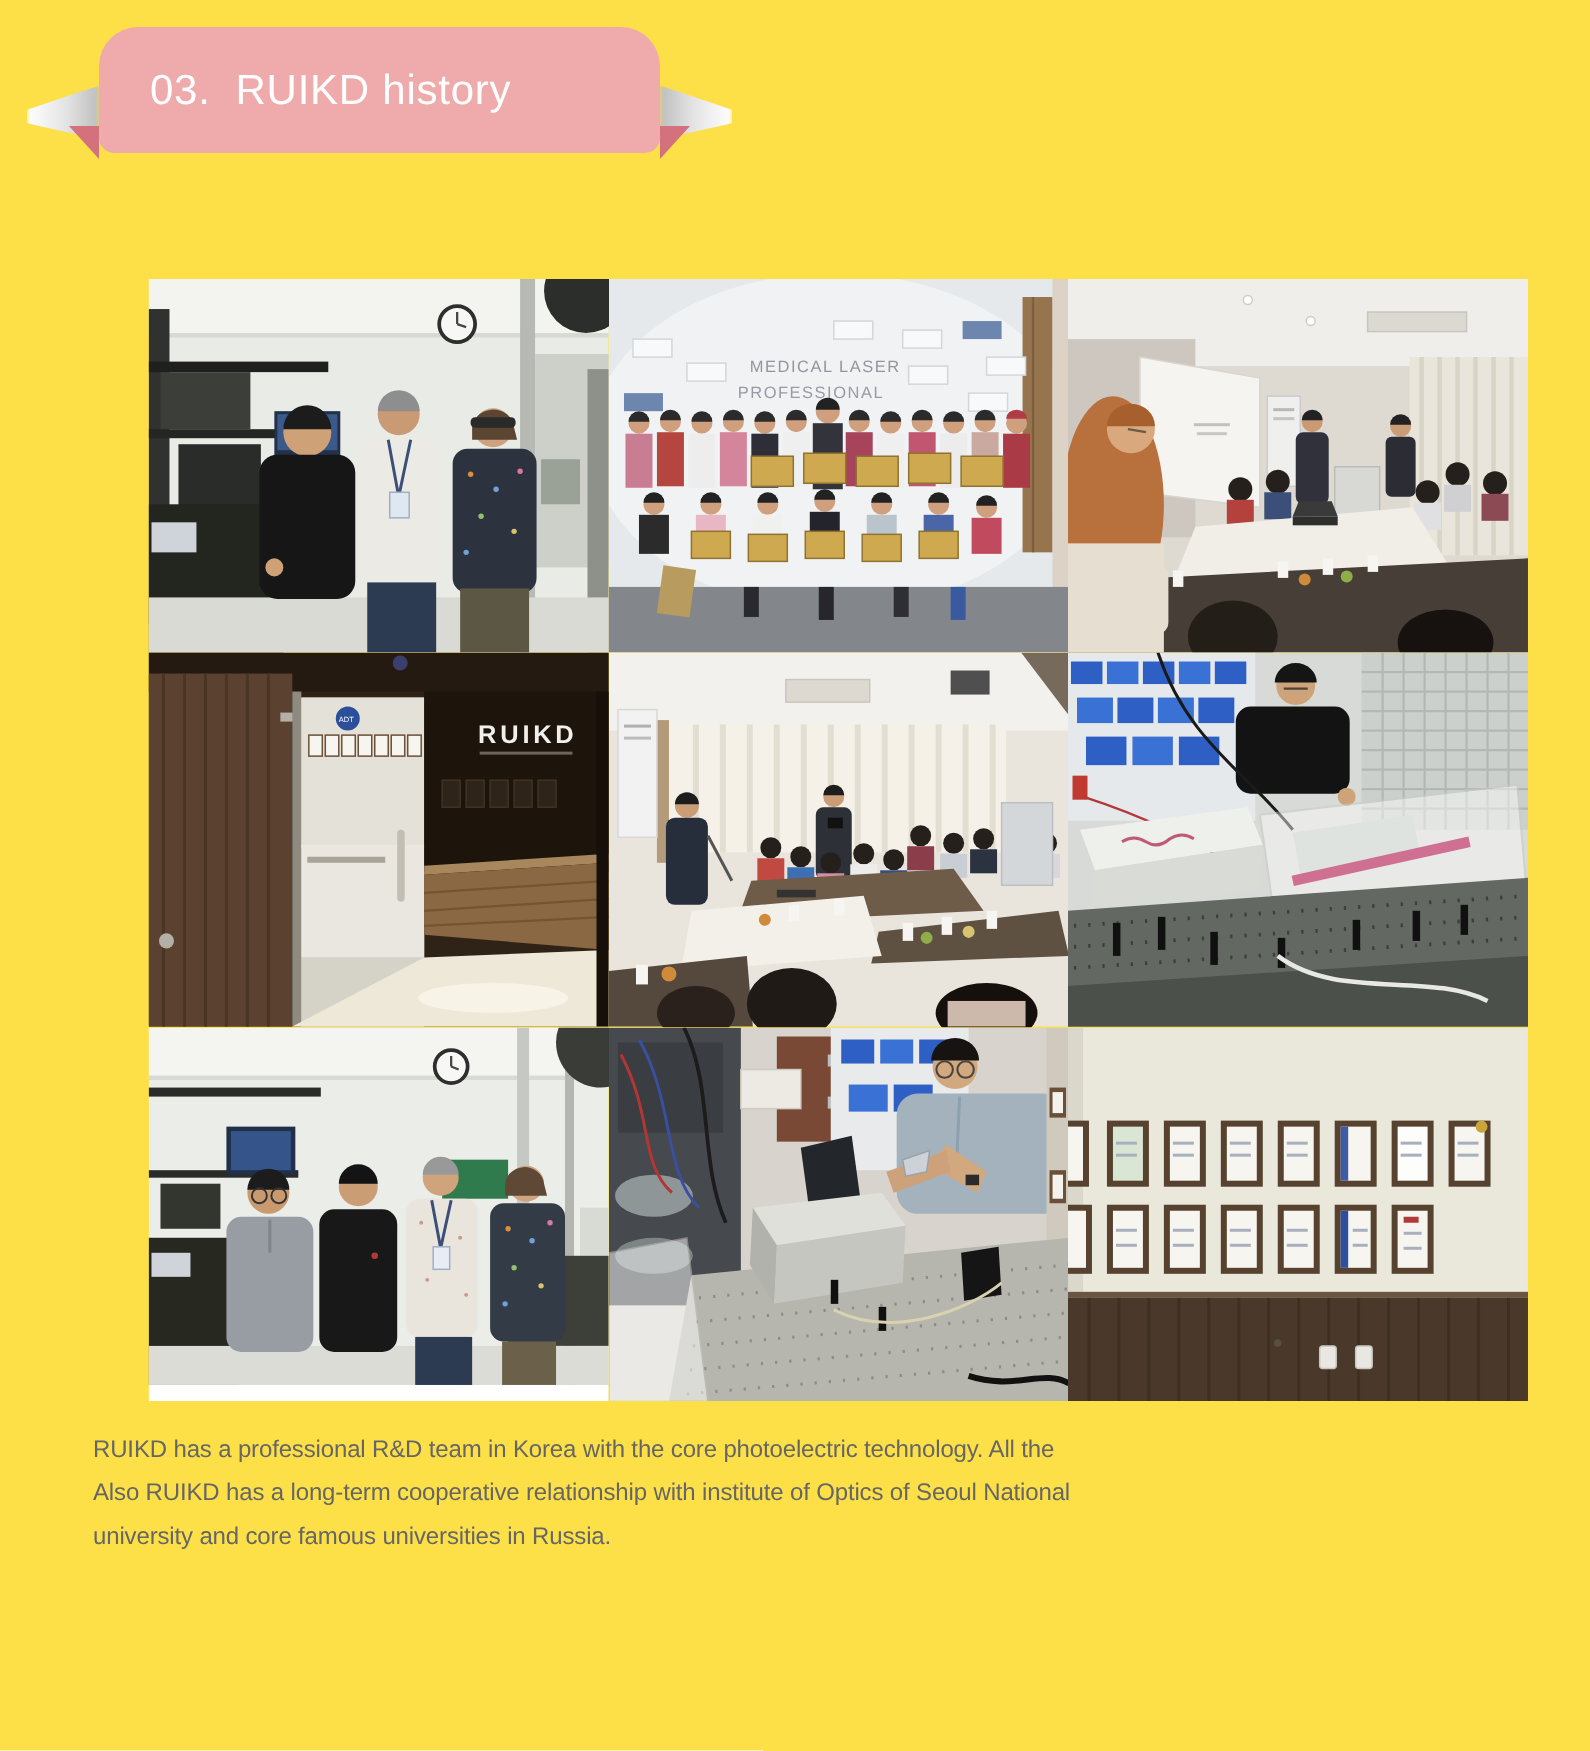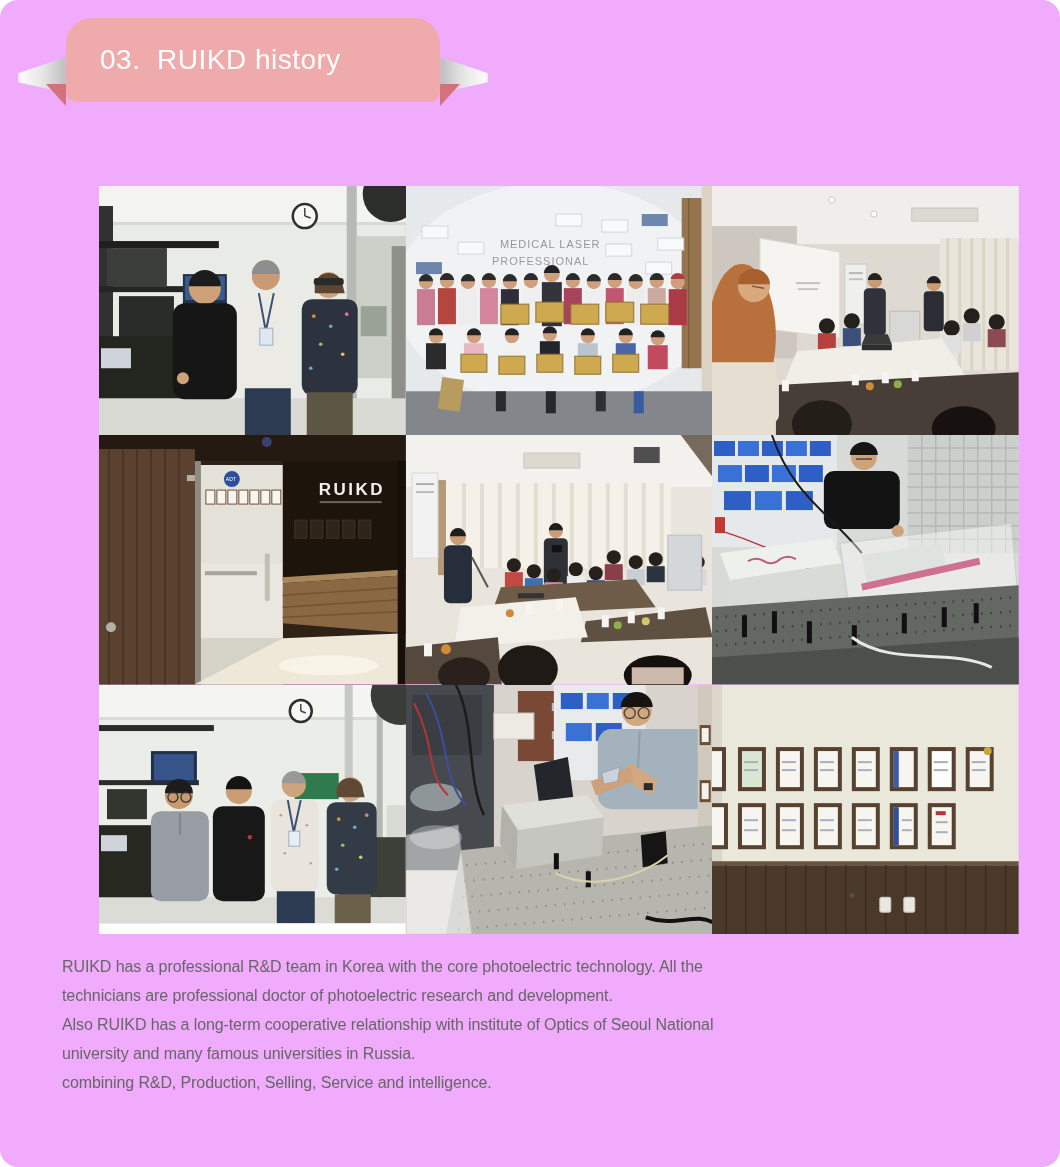--- a/index.html
+++ b/index.html
@@ -1,17 +1,17 @@
 <!DOCTYPE html>
 <html><head>
 <meta charset="utf-8">
 <style>
   html,body{margin:0;padding:0;background:#ffffff;}
-  .page{position:relative;width:1060px;height:1167px;background:#f0abfc;overflow:hidden;
-        font-family:"Liberation Sans",sans-serif;border-radius:18px;}
+  .page{position:relative;width:1060px;height:1167px;background:#fde047;overflow:hidden;
+        font-family:"Liberation Sans",sans-serif;}
   
   .ribbon{position:absolute;left:0;top:0;width:520px;height:130px;}
   .ribbon-tail{position:absolute;top:57px;width:48px;height:36px;filter:blur(1.5px);}
   .ribbon-tail.left{left:18px;background:linear-gradient(to right,#ffffff 0%,#e3e3e3 55%,#bdbdbd 100%);
         clip-path:polygon(0 45%,100% 0,100% 100%,0 70%);}
   .ribbon-tail.right{left:440px;background:linear-gradient(to left,#ffffff 0%,#e3e3e3 55%,#bdbdbd 100%);
         clip-path:polygon(100% 45%,0 0,0 100%,100% 70%);}
   .ribbon-fold{position:absolute;top:84px;width:20px;height:22px;background:#d3717d;}
   .ribbon-fold.left{left:46px;clip-path:polygon(0 0,100% 0,100% 100%);}
   .ribbon-fold.right{left:440px;clip-path:polygon(0 0,100% 0,0 100%);}
@@ -674,19 +674,17 @@
         <rect x="168" y="212" width="11" height="15" rx="2" fill="#e9e7e1" stroke="#c9c6bd"></rect>
         <rect x="192" y="212" width="11" height="15" rx="2" fill="#e9e7e1" stroke="#c9c6bd"></rect>
         <circle cx="140" cy="210" r="2.5" fill="#55503f"></circle>
       </svg>
     </figure>
 
   </div>
 
   <div class="desc">
     <div>RUIKD has a professional R&amp;D team in Korea with the core photoelectric technology. All the</div>
-    <div>technicians are professional doctor of photoelectric research and development.</div>
     <div>Also RUIKD has a long-term cooperative relationship with institute of Optics of Seoul National</div>
-    <div>university and many famous universities in Russia.</div>
-    <div>combining R&amp;D, Production, Selling, Service and intelligence.</div>
+    <div>university and core famous universities in Russia.</div>
   </div>
 
 </div>
 
 </body></html>

